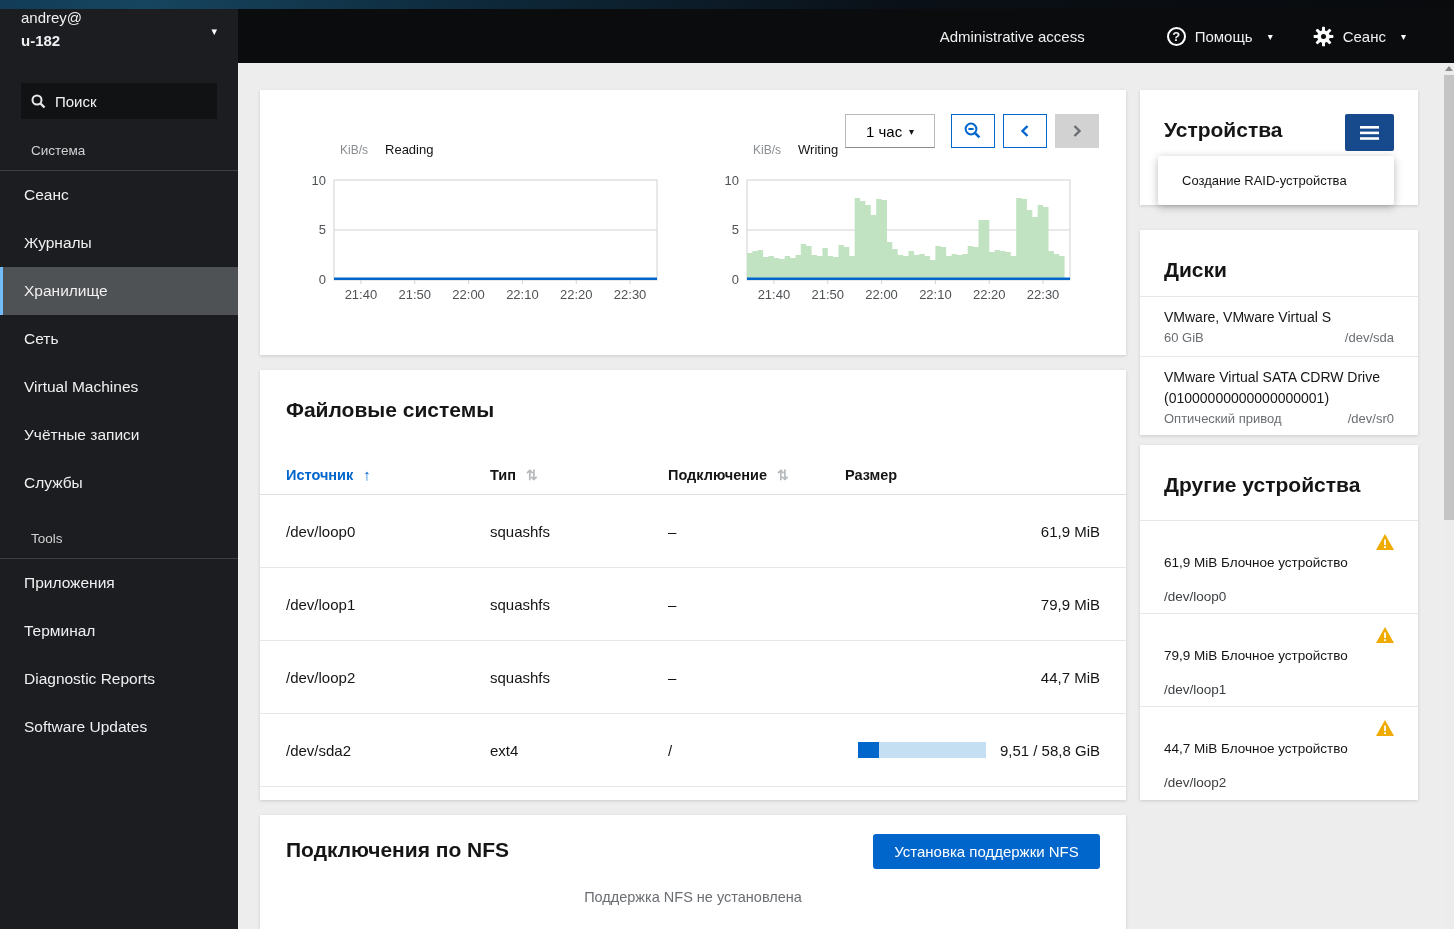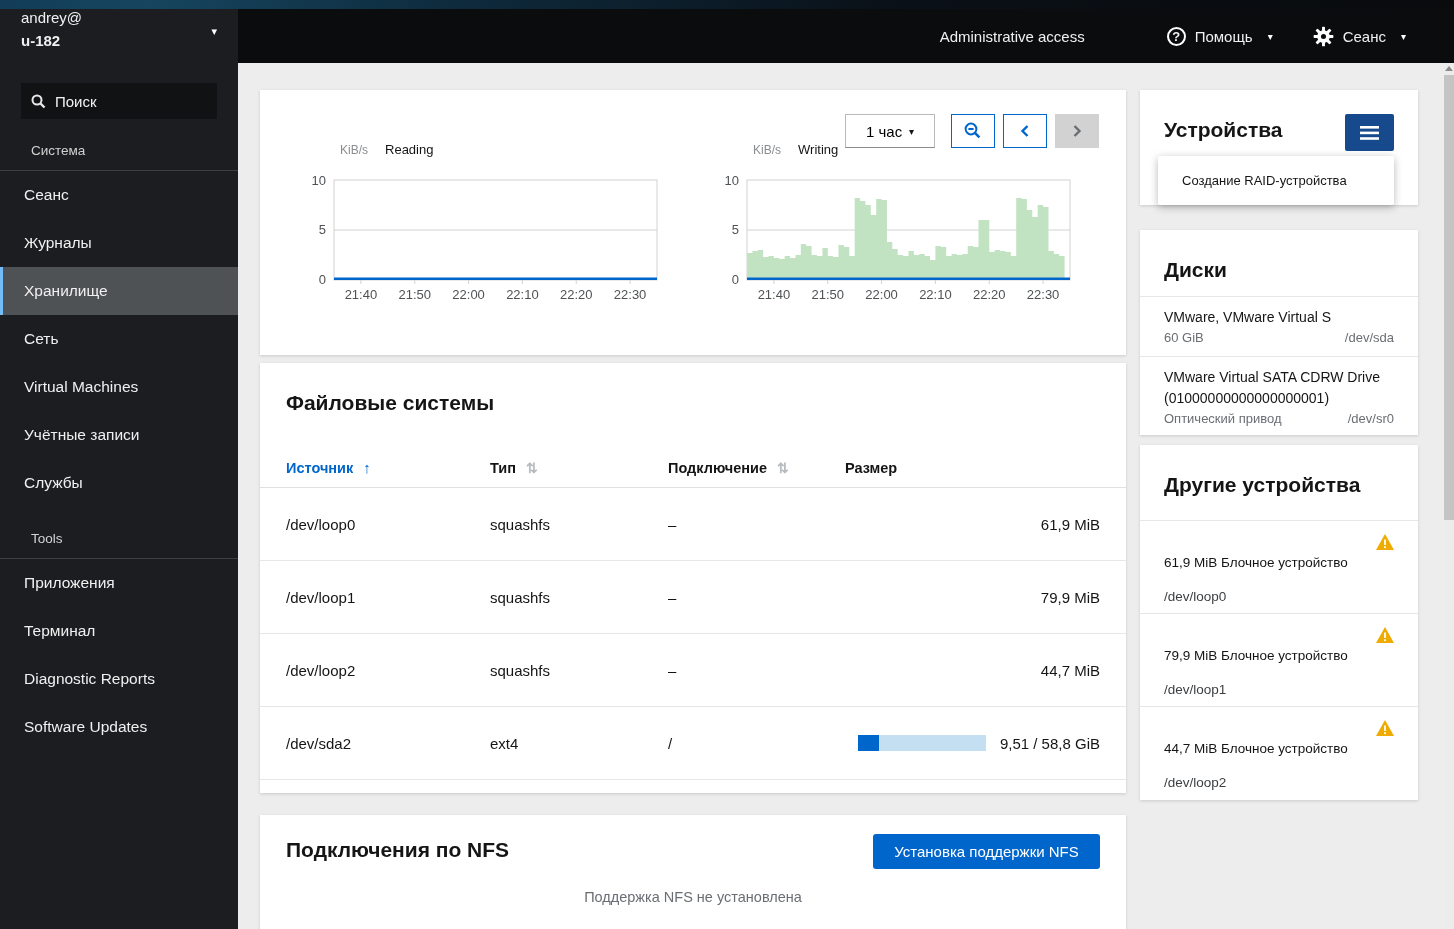--- a/index.html
+++ b/index.html
@@ -56,21 +56,21 @@
   .icon-btn.disabled { background:#d2d2d2; border-color:#d2d2d2; cursor:default; }
   .chart-block { position:absolute; top:52px; width:380px; height:180px; }
   .chart-block.rd { left:34px; }
   .chart-block.wr { left:447px; }
   .chart-head { padding-left:46px; display:flex; align-items:baseline; gap:17px; }
   .chart-unit { font-size:12px; color:#8a8d90; }
   .chart-title { font-size:13px; color:#151515; }
   .chart-svgwrap { position:absolute; left:0; top:34px; }
 
   
-  .fs-card { left:22px; top:300px; width:866px; height:430px; }
+  .fs-card { left:22px; top:307px; width:866px; height:430px; }
   .fs-title { position:absolute; left:26px; top:28px; font-size:21px; color:#151515; }
   .fs-grid { display:grid; grid-template-columns:204px 178px 177px 1fr; padding:0 26px; align-items:center; }
   .fs-head { position:absolute; left:0; right:0; top:85px; height:40px; border-bottom:1px solid #e0e0e0; }
   .fs-head .hcell { font-size:14.5px; font-weight:bold; color:#151515; display:flex; align-items:center; gap:10px; cursor:pointer; }
   .fs-head .hcell.sorted { color:#0066cc; }
   .sort-asc { color:#0066cc; font-size:15px; }
   .sort-both { color:#b8bbbe; font-size:14px; }
   .fs-rows { position:absolute; left:0; right:0; top:125px; }
   .fs-row { height:73px; border-bottom:1px solid #e7e7e7; font-size:15px; color:#151515; cursor:pointer; }
   .fs-size { display:flex; align-items:center; justify-content:flex-end; gap:14px; }

